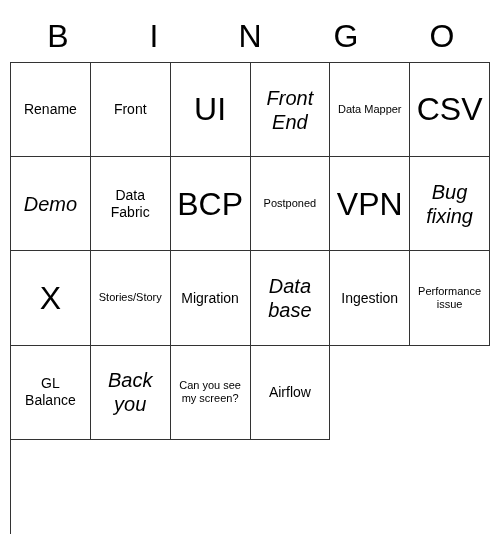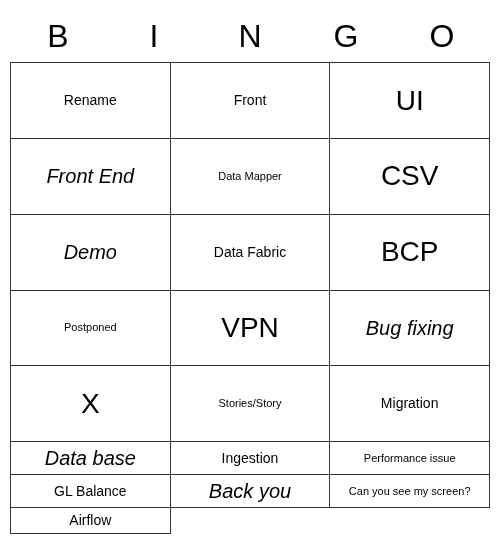--- a/index.html
+++ b/index.html
@@ -25,38 +25,38 @@
     }
     .header-cell {
       display: flex;
       justify-content: center;
       align-items: center;
       font-size: 32px;
       font-weight: normal;
     }
     .bingo-grid {
       display: grid;
-      grid-template-columns: repeat(3, 1fr);
+      grid-template-columns: repeat(6, 1fr);
       grid-template-rows: repeat(5, 1fr);
       flex: 1;
       border-left: 1.5px solid #333;
       border-top: 1.5px solid #333;
     }
     .cell {
       border-right: 1.5px solid #333;
       border-bottom: 1.5px solid #333;
       display: flex;
       justify-content: center;
       align-items: center;
       text-align: center;
       padding: 4px;
       line-height: 1.2;
     }
     .cell-large {
-      font-size: 28px;
+      font-size: 32px;
     }
     .cell-medium {
       font-size: 20px;
       font-style: italic;
     }
     .cell-normal {
       font-size: 14px;
     }
     .cell-small {
       font-size: 11px;

